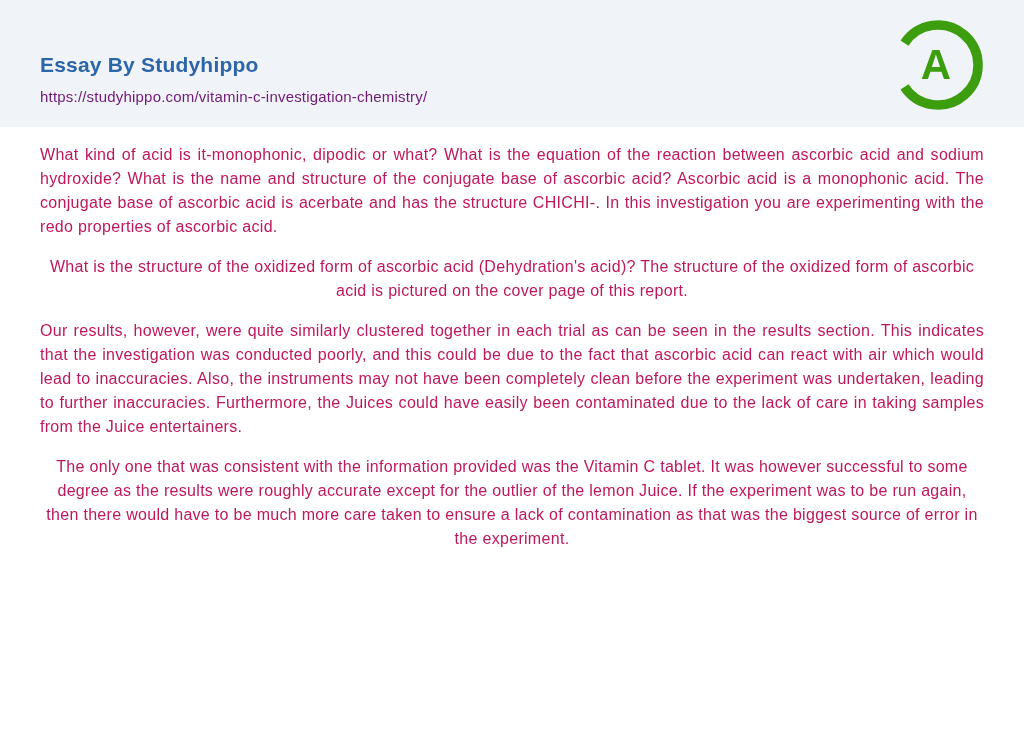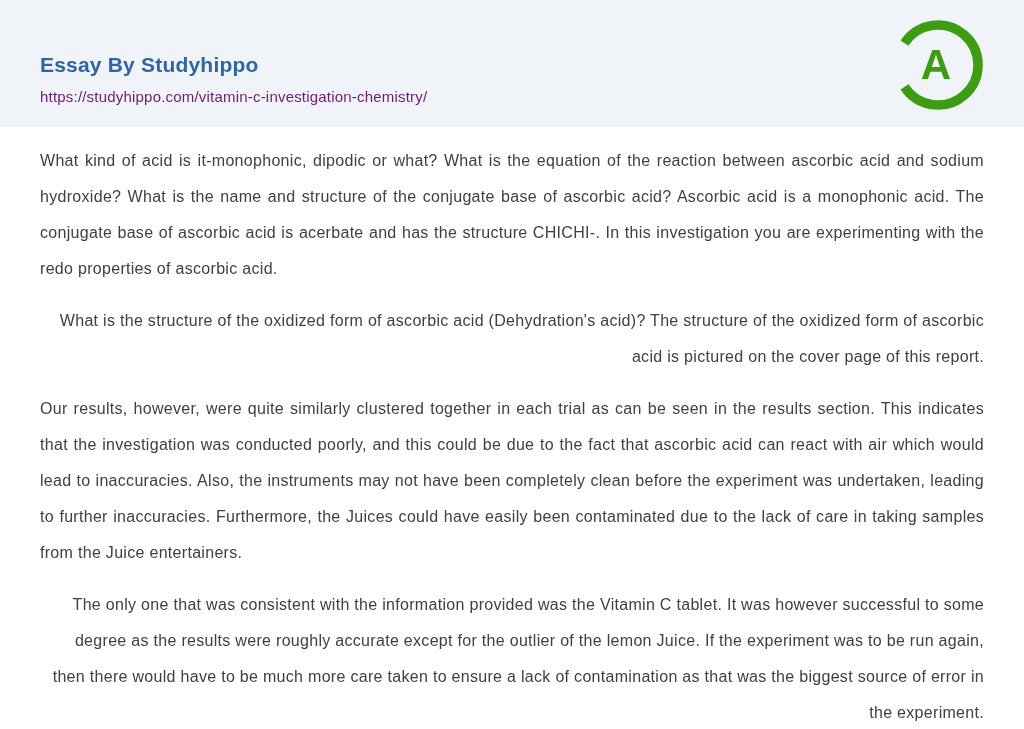--- a/index.html
+++ b/index.html
@@ -47,26 +47,26 @@
     font-size: 34px;
     line-height: 40px;
     font-weight: 700;
     letter-spacing: -0.5px;
     color: #17181c;
   }
   .article p {
     margin-top: 16px;
     width: 944px;
     font-size: 16px;
-    line-height: 36px;
+    line-height: 24px;
     letter-spacing: 0.3px;
-    color: #404040;
+    color: #be185d;
   }
   .justify { text-align: justify; }
-  .left { text-align: right; }
+  .left { text-align: center; }
 </style>
 </head>
 <body>
 
 <header class="page-header">
   <div class="header-left">
     <div class="site-title">Essay By Studyhippo</div>
     <a class="page-url">https://studyhippo.com/vitamin-c-investigation-chemistry/</a>
   </div>
   <svg class="logo" viewBox="0 0 92 92" xmlns="http://www.w3.org/2000/svg">

